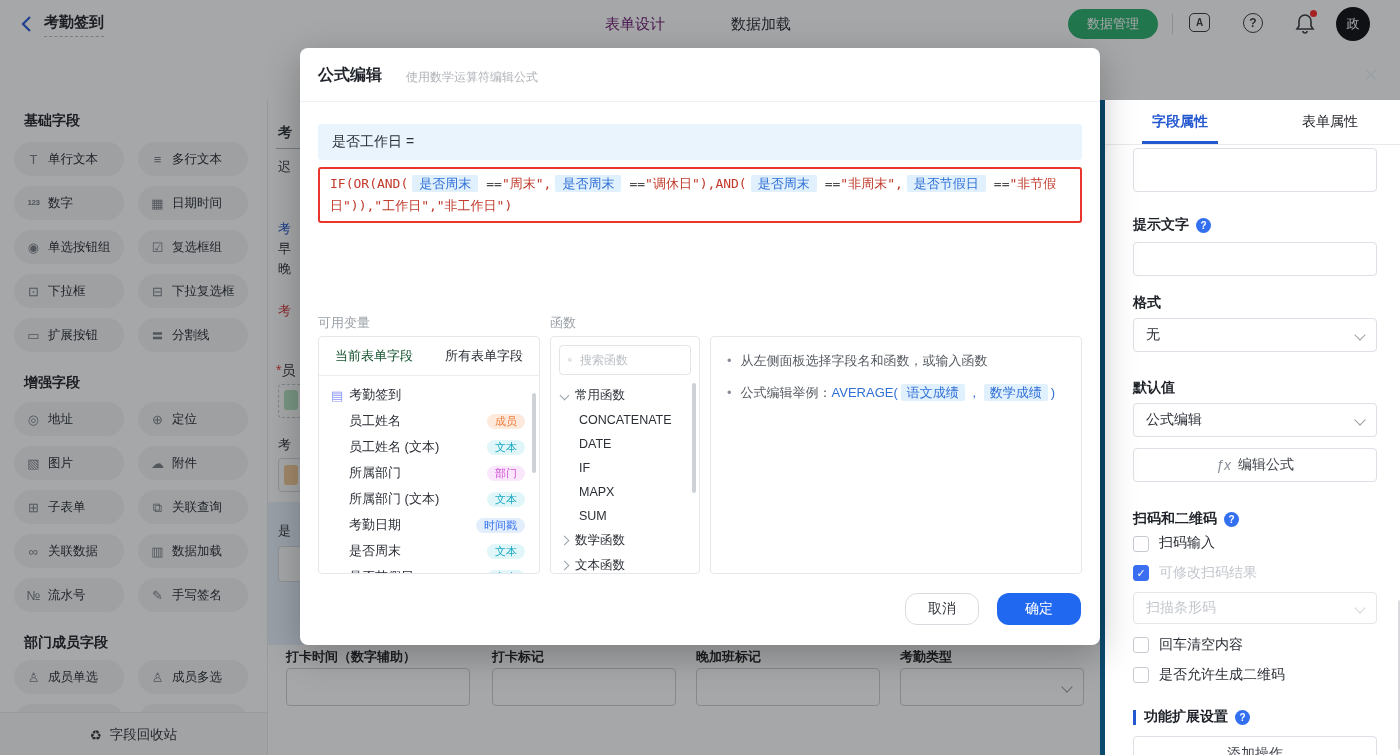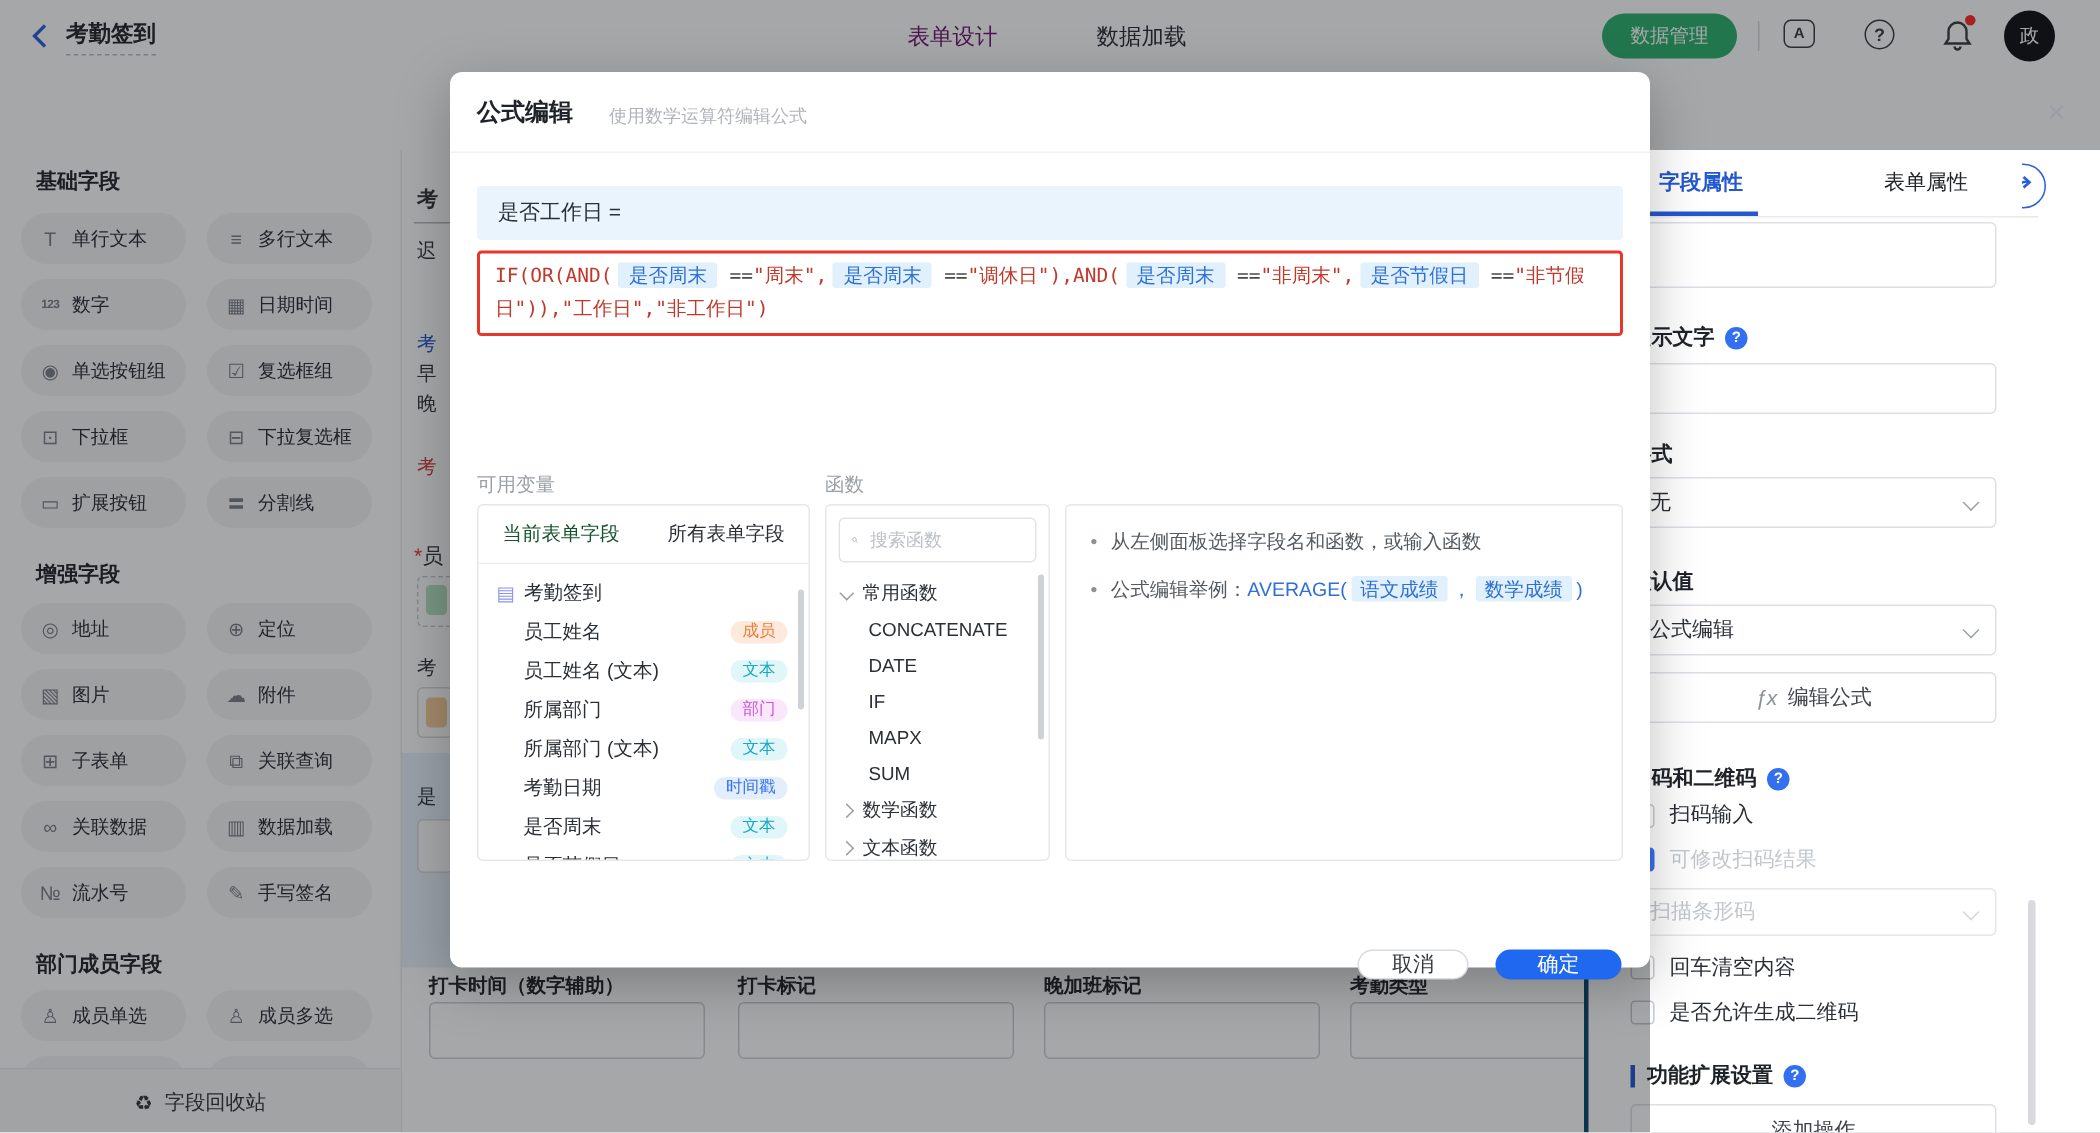--- a/index.html
+++ b/index.html
@@ -41,21 +41,21 @@
   
   #cv{left:268px;top:100px;width:832px;height:655px;background:#fff;}
   .frag{font-size:13px;color:#33373d;}
   .fbox{border:1px solid #d9dbe0;border-radius:4px;background:#fff;box-sizing:border-box;}
   #blue-group{left:0;top:402px;width:832px;height:143px;background:#e9f2fd;}
   .cf-label{font-size:13px;font-weight:bold;color:#23262b;}
   .cf-box{top:568px;width:184px;height:38px;border:1px solid #ccd0d6;border-radius:4px;box-sizing:border-box;}
   .chev{display:inline-block;width:7px;height:7px;border-right:1.5px solid #9aa0a8;border-bottom:1.5px solid #9aa0a8;
         transform:rotate(45deg);}
   
-  #pn{left:1056px;top:100px;width:292px;height:655px;background:#fff;border-left:3px solid #0c4a6e;box-sizing:border-box;}
+  #pn{left:1100px;top:100px;width:292px;height:655px;background:#fff;border-left:5px solid #0c4a6e;box-sizing:border-box;}
   #pn-tabs{left:0;top:0;width:300px;height:44px;border-bottom:1px solid #e9eaec;display:flex;}
   .pn-tab{flex:1;display:flex;align-items:center;justify-content:center;font-size:14px;position:relative;}
   .pn-tab.on{color:#2458d0;font-weight:bold;}
   .pn-tab.on::after{content:"";position:absolute;bottom:0;left:37px;right:37px;height:3px;background:#2458d0;}
   .pn-label{left:28px;font-size:14px;font-weight:bold;color:#1f2329;display:flex;align-items:center;}
   .qi{display:inline-flex;width:15px;height:15px;border-radius:50%;background:#3370f0;color:#fff;font-size:10px;
       font-weight:bold;align-items:center;justify-content:center;margin-left:7px;}
   .pn-input{left:28px;width:244px;border:1px solid #dcdfe5;border-radius:4px;background:#fff;box-sizing:border-box;}
   .pn-select{left:28px;width:244px;height:34px;border:1px solid #dcdfe5;border-radius:4px;box-sizing:border-box;
              display:flex;align-items:center;padding:0 12px;font-size:14px;color:#2b2f36;}
@@ -111,22 +111,22 @@
   .trow .chev{width:6px;height:6px;}
   .trow .chev.right{transform:rotate(-45deg);}
   .titem{height:24px;display:flex;align-items:center;padding-left:28px;font-size:12.5px;color:#2b2f36;}
   
   #tips{padding:14px 16px;box-sizing:border-box;}
   .tip-line{display:flex;align-items:flex-start;margin-bottom:12px;font-size:13px;color:#555a61;line-height:20px;}
   .tip-dot{color:#8a9099;margin-right:9px;}
   .tip-blue{color:#2f6fd6;}
   .tip-pill{background:#e0f0fc;color:#2f6fd6;border-radius:2px;padding:1px 6px;margin:0 3px;}
   
-  .md-btn{top:545px;height:20px;border-radius:12px;font-size:14px;display:flex;align-items:center;
-          justify-content:center;box-sizing:border-box;margin-top:40px;}
+  .md-btn{top:545px;height:32px;border-radius:12px;font-size:14px;display:flex;align-items:center;
+          justify-content:center;box-sizing:border-box;}
   #md-cancel{left:605px;width:74px;border:1px solid #d8dbe0;color:#33373d;background:#fff;}
   #md-ok{left:697px;width:84px;background:#2068f0;color:#fff;}
 </style>
 </head>
 <body>
 
 <div id="app">
 
   <div id="hd" class="abs">
     <svg class="abs" style="left:20px;top:15px" width="12" height="18" viewBox="0 0 12 18">

